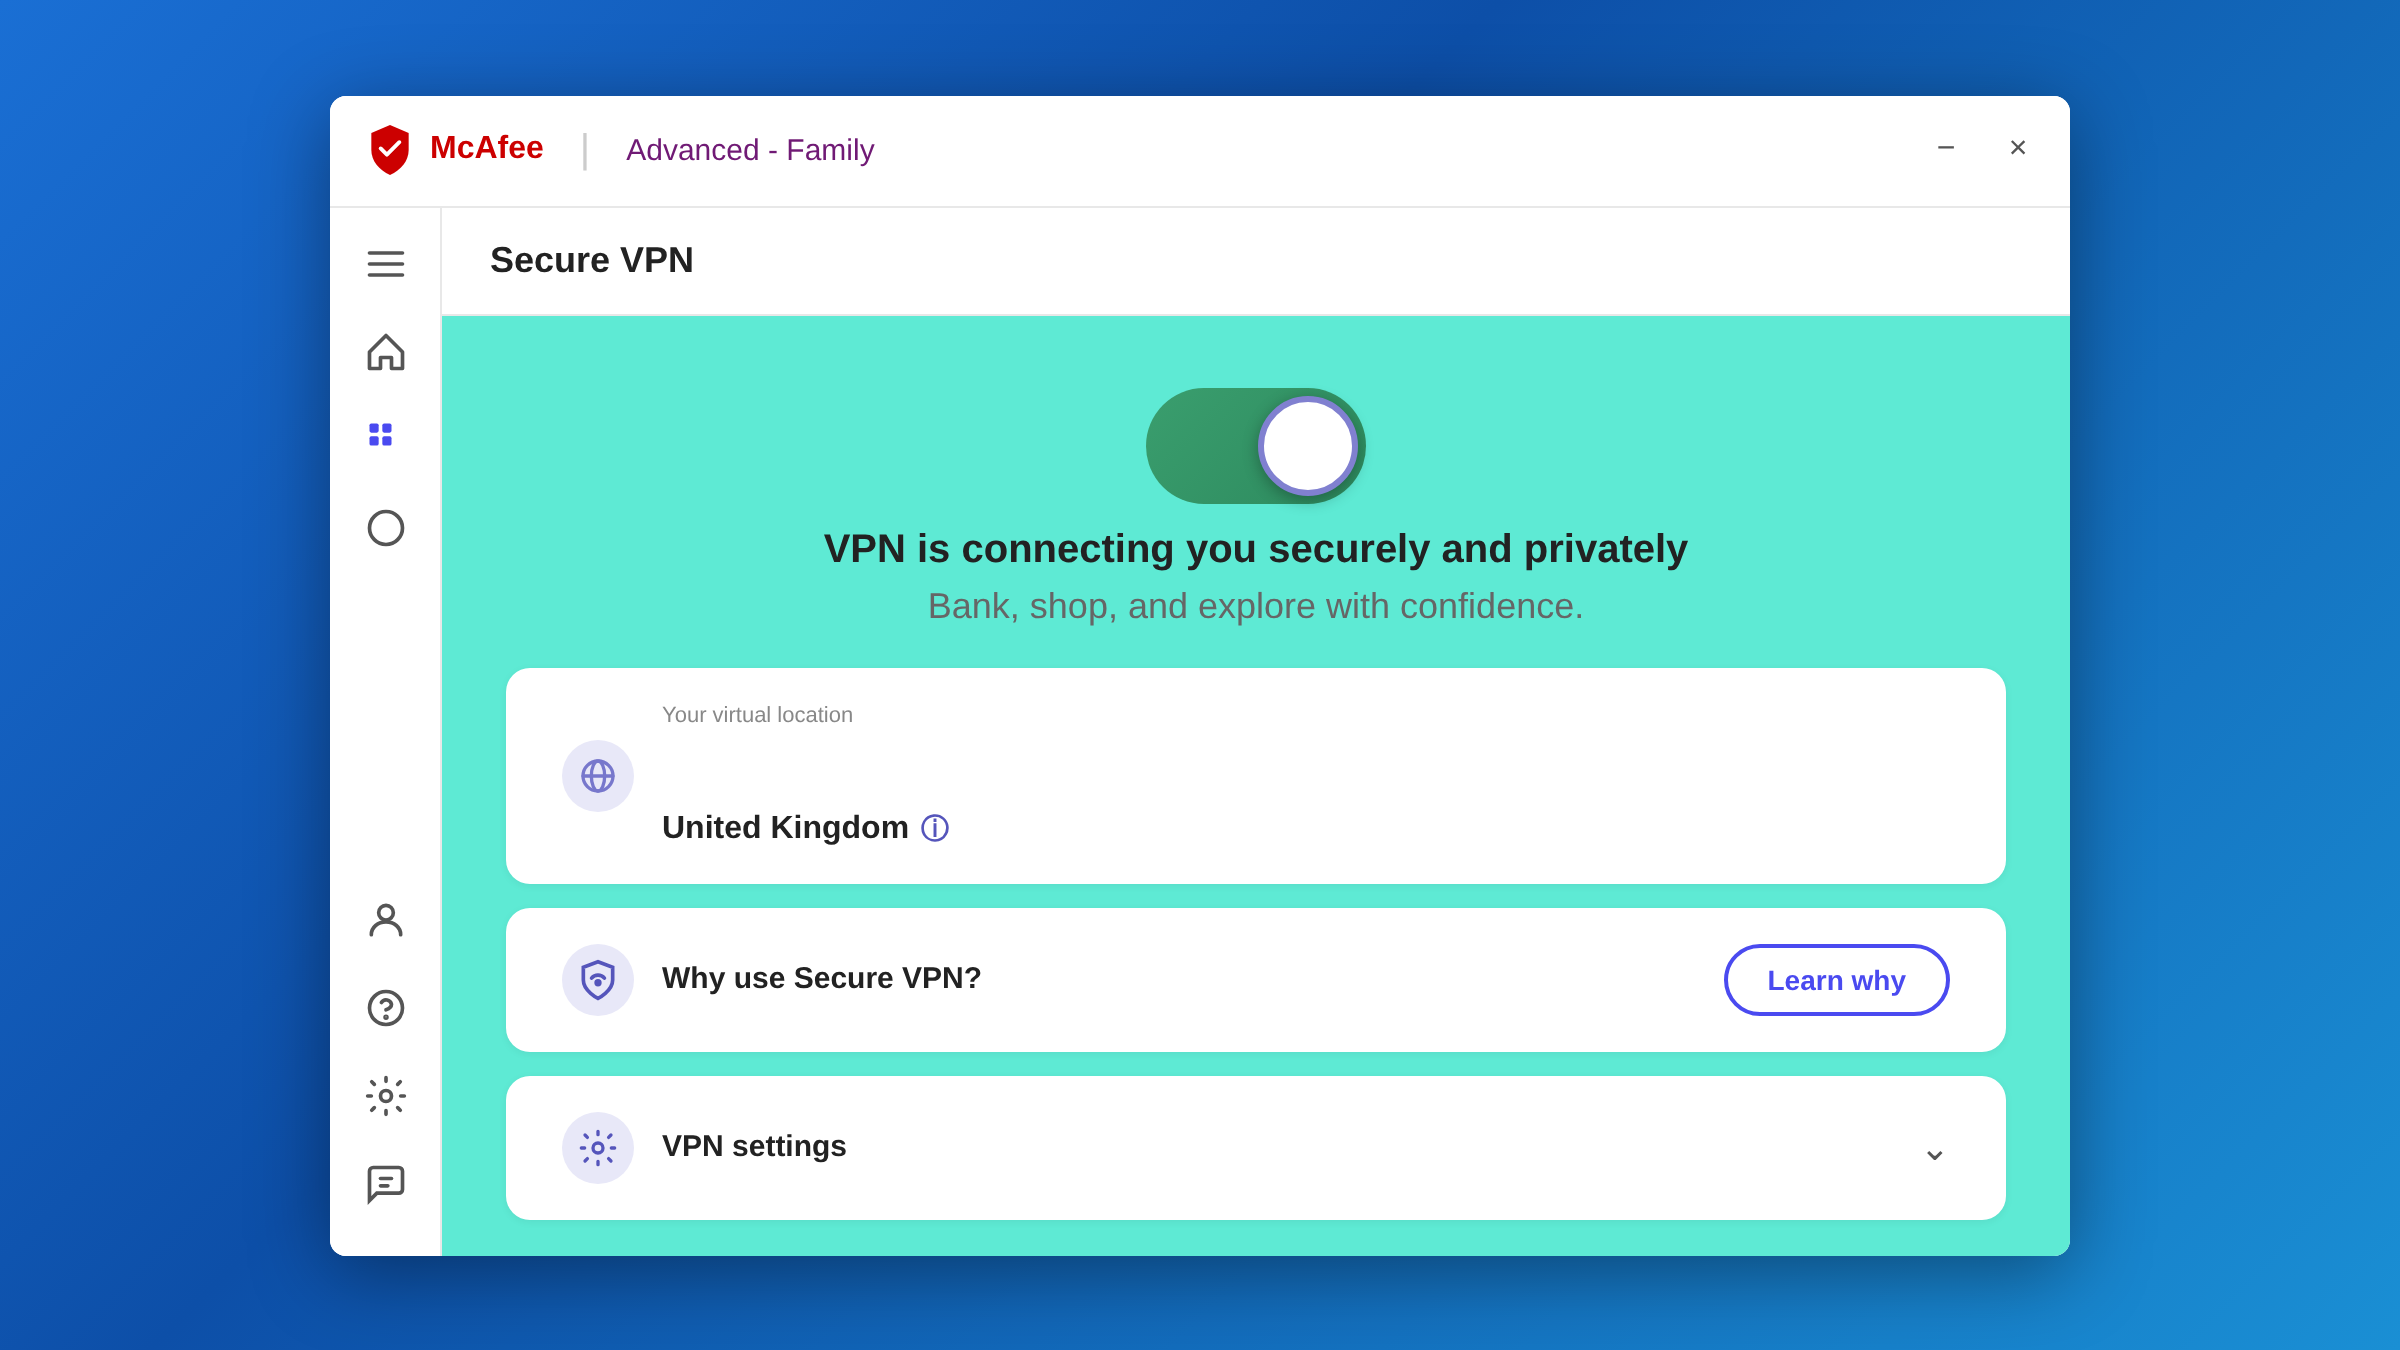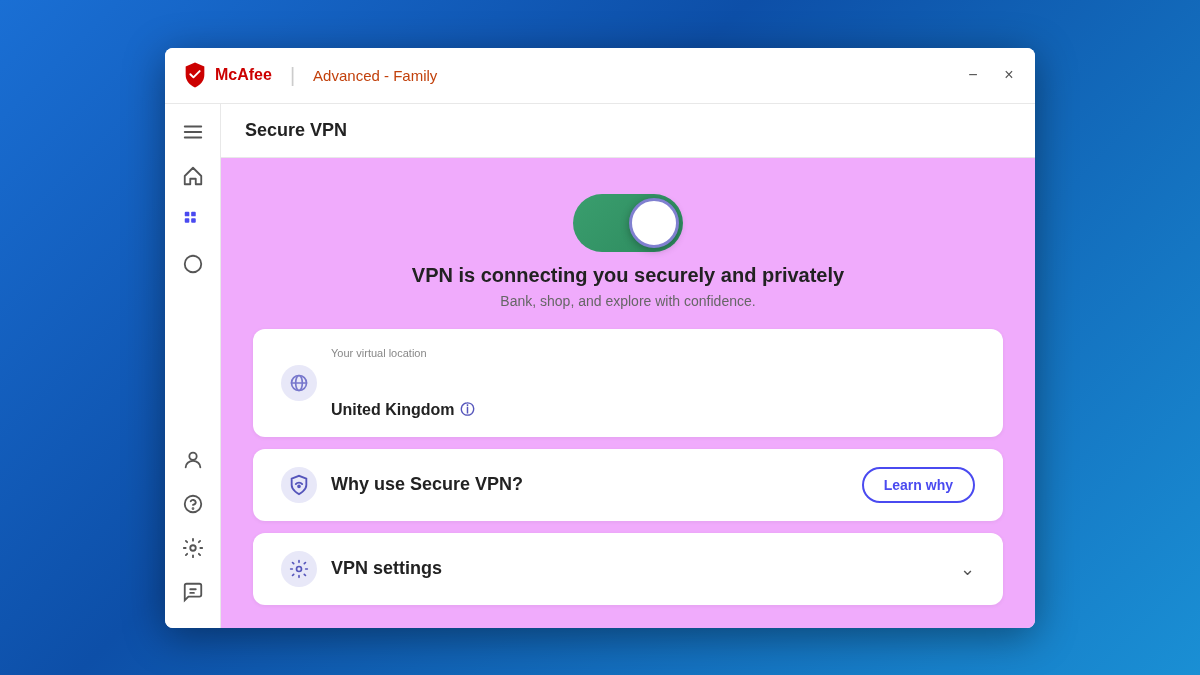--- a/index.html
+++ b/index.html
@@ -62,21 +62,21 @@
       font-size: 16px;
     }
 
     .title-divider {
       color: #cccccc;
       font-size: 20px;
       margin: 0 8px;
     }
 
     .title-product {
-      color: #c2410c;
+      color: #701a75;
       font-size: 15px;
       font-weight: 500;
     }
 
     .window-controls {
       display: flex;
       gap: 16px;
       align-items: center;
     }
 
@@ -144,21 +144,21 @@
     }
 
     .sidebar-icon svg {
       width: 22px;
       height: 22px;
     }
 
     
     .content {
       flex: 1;
-      background: #f0abfc;
+      background: #5eead4;
       display: flex;
       flex-direction: column;
       overflow-y: auto;
     }
 
     
     .content-header {
       background: #ffffff;
       padding: 16px 24px;
       border-bottom: 1px solid #e8e8e8;
@@ -217,21 +217,21 @@
     
     .vpn-status-title {
       font-size: 20px;
       font-weight: 700;
       color: #222;
       text-align: center;
       margin-bottom: 6px;
     }
 
     .vpn-status-sub {
-      font-size: 14px;
+      font-size: 18px;
       color: #666;
       text-align: center;
       margin-bottom: 20px;
     }
 
     
     .card {
       background: #ffffff;
       border-radius: 12px;
       padding: 18px 28px;
@@ -297,21 +297,21 @@
       color: #4a4af0;
       border: 2px solid #4a4af0;
       border-radius: 20px;
       padding: 8px 20px;
       font-size: 14px;
       font-weight: 600;
       cursor: pointer;
     }
 
     .card-text {
-      font-size: 18px;
+      font-size: 15px;
       font-weight: 600;
       color: #222;
     }
 
     .chevron-icon {
       color: #555;
       font-size: 18px;
       margin-left: auto;
     }
   </style>

